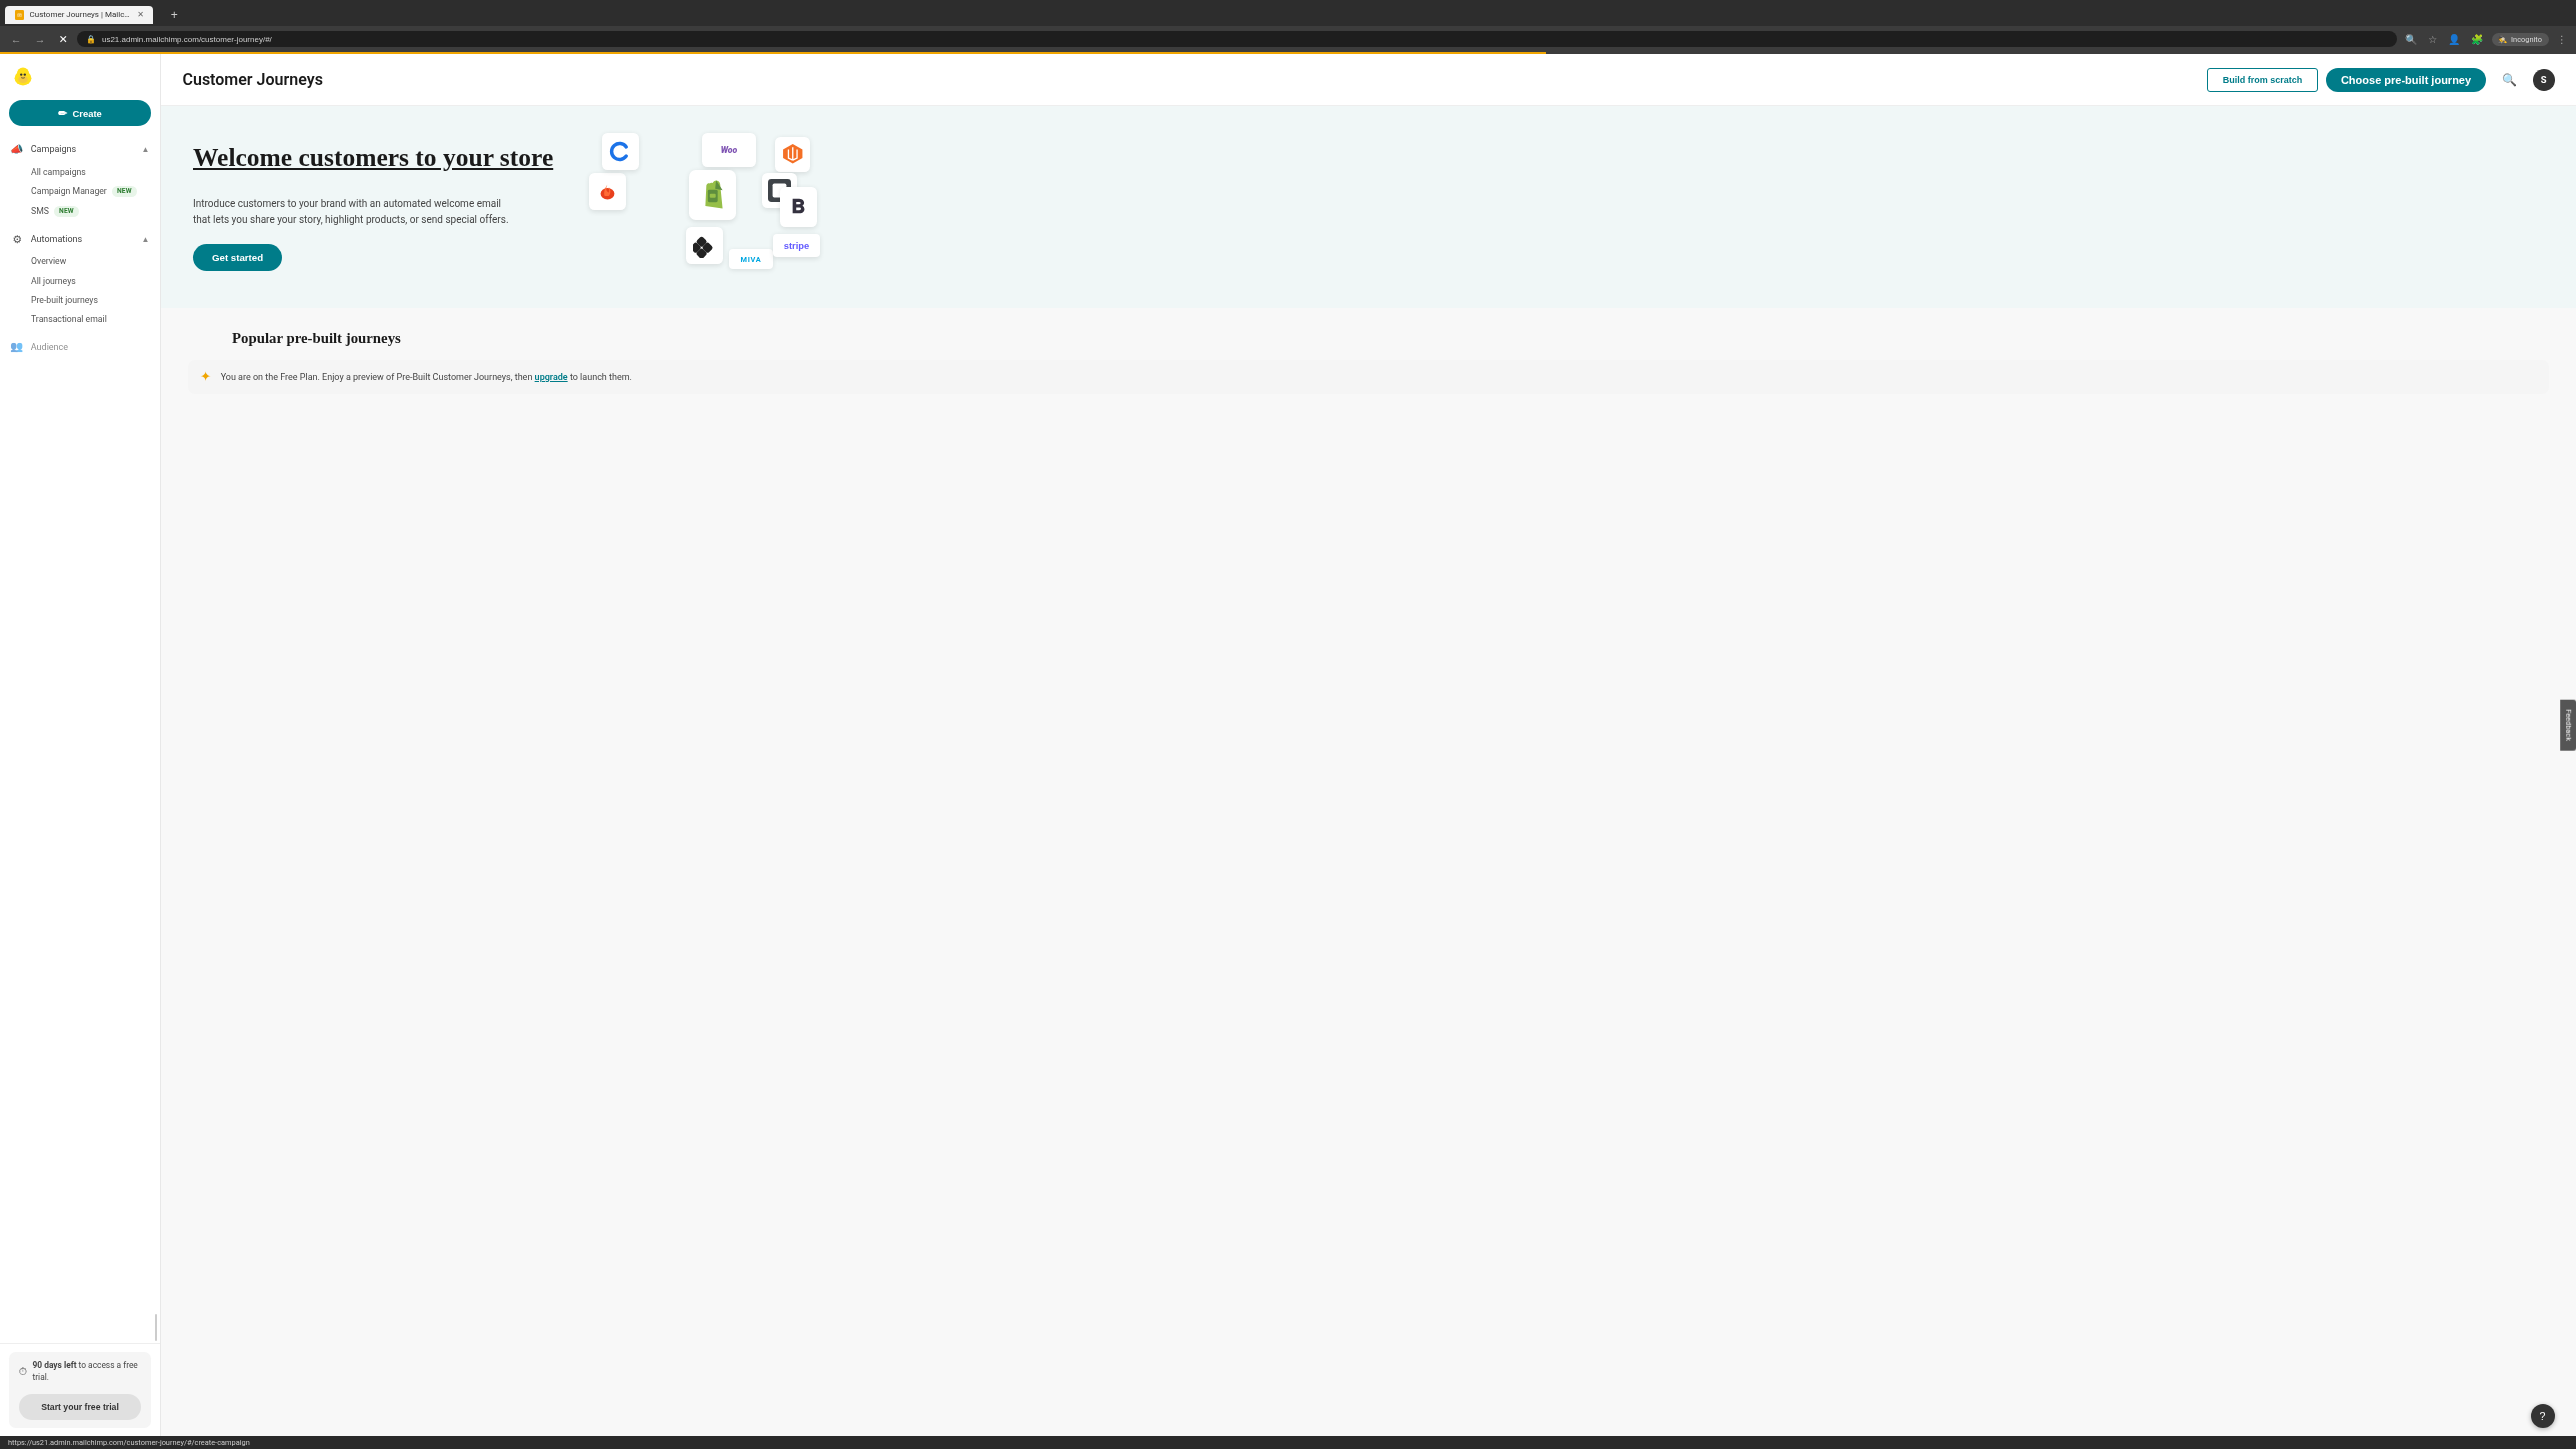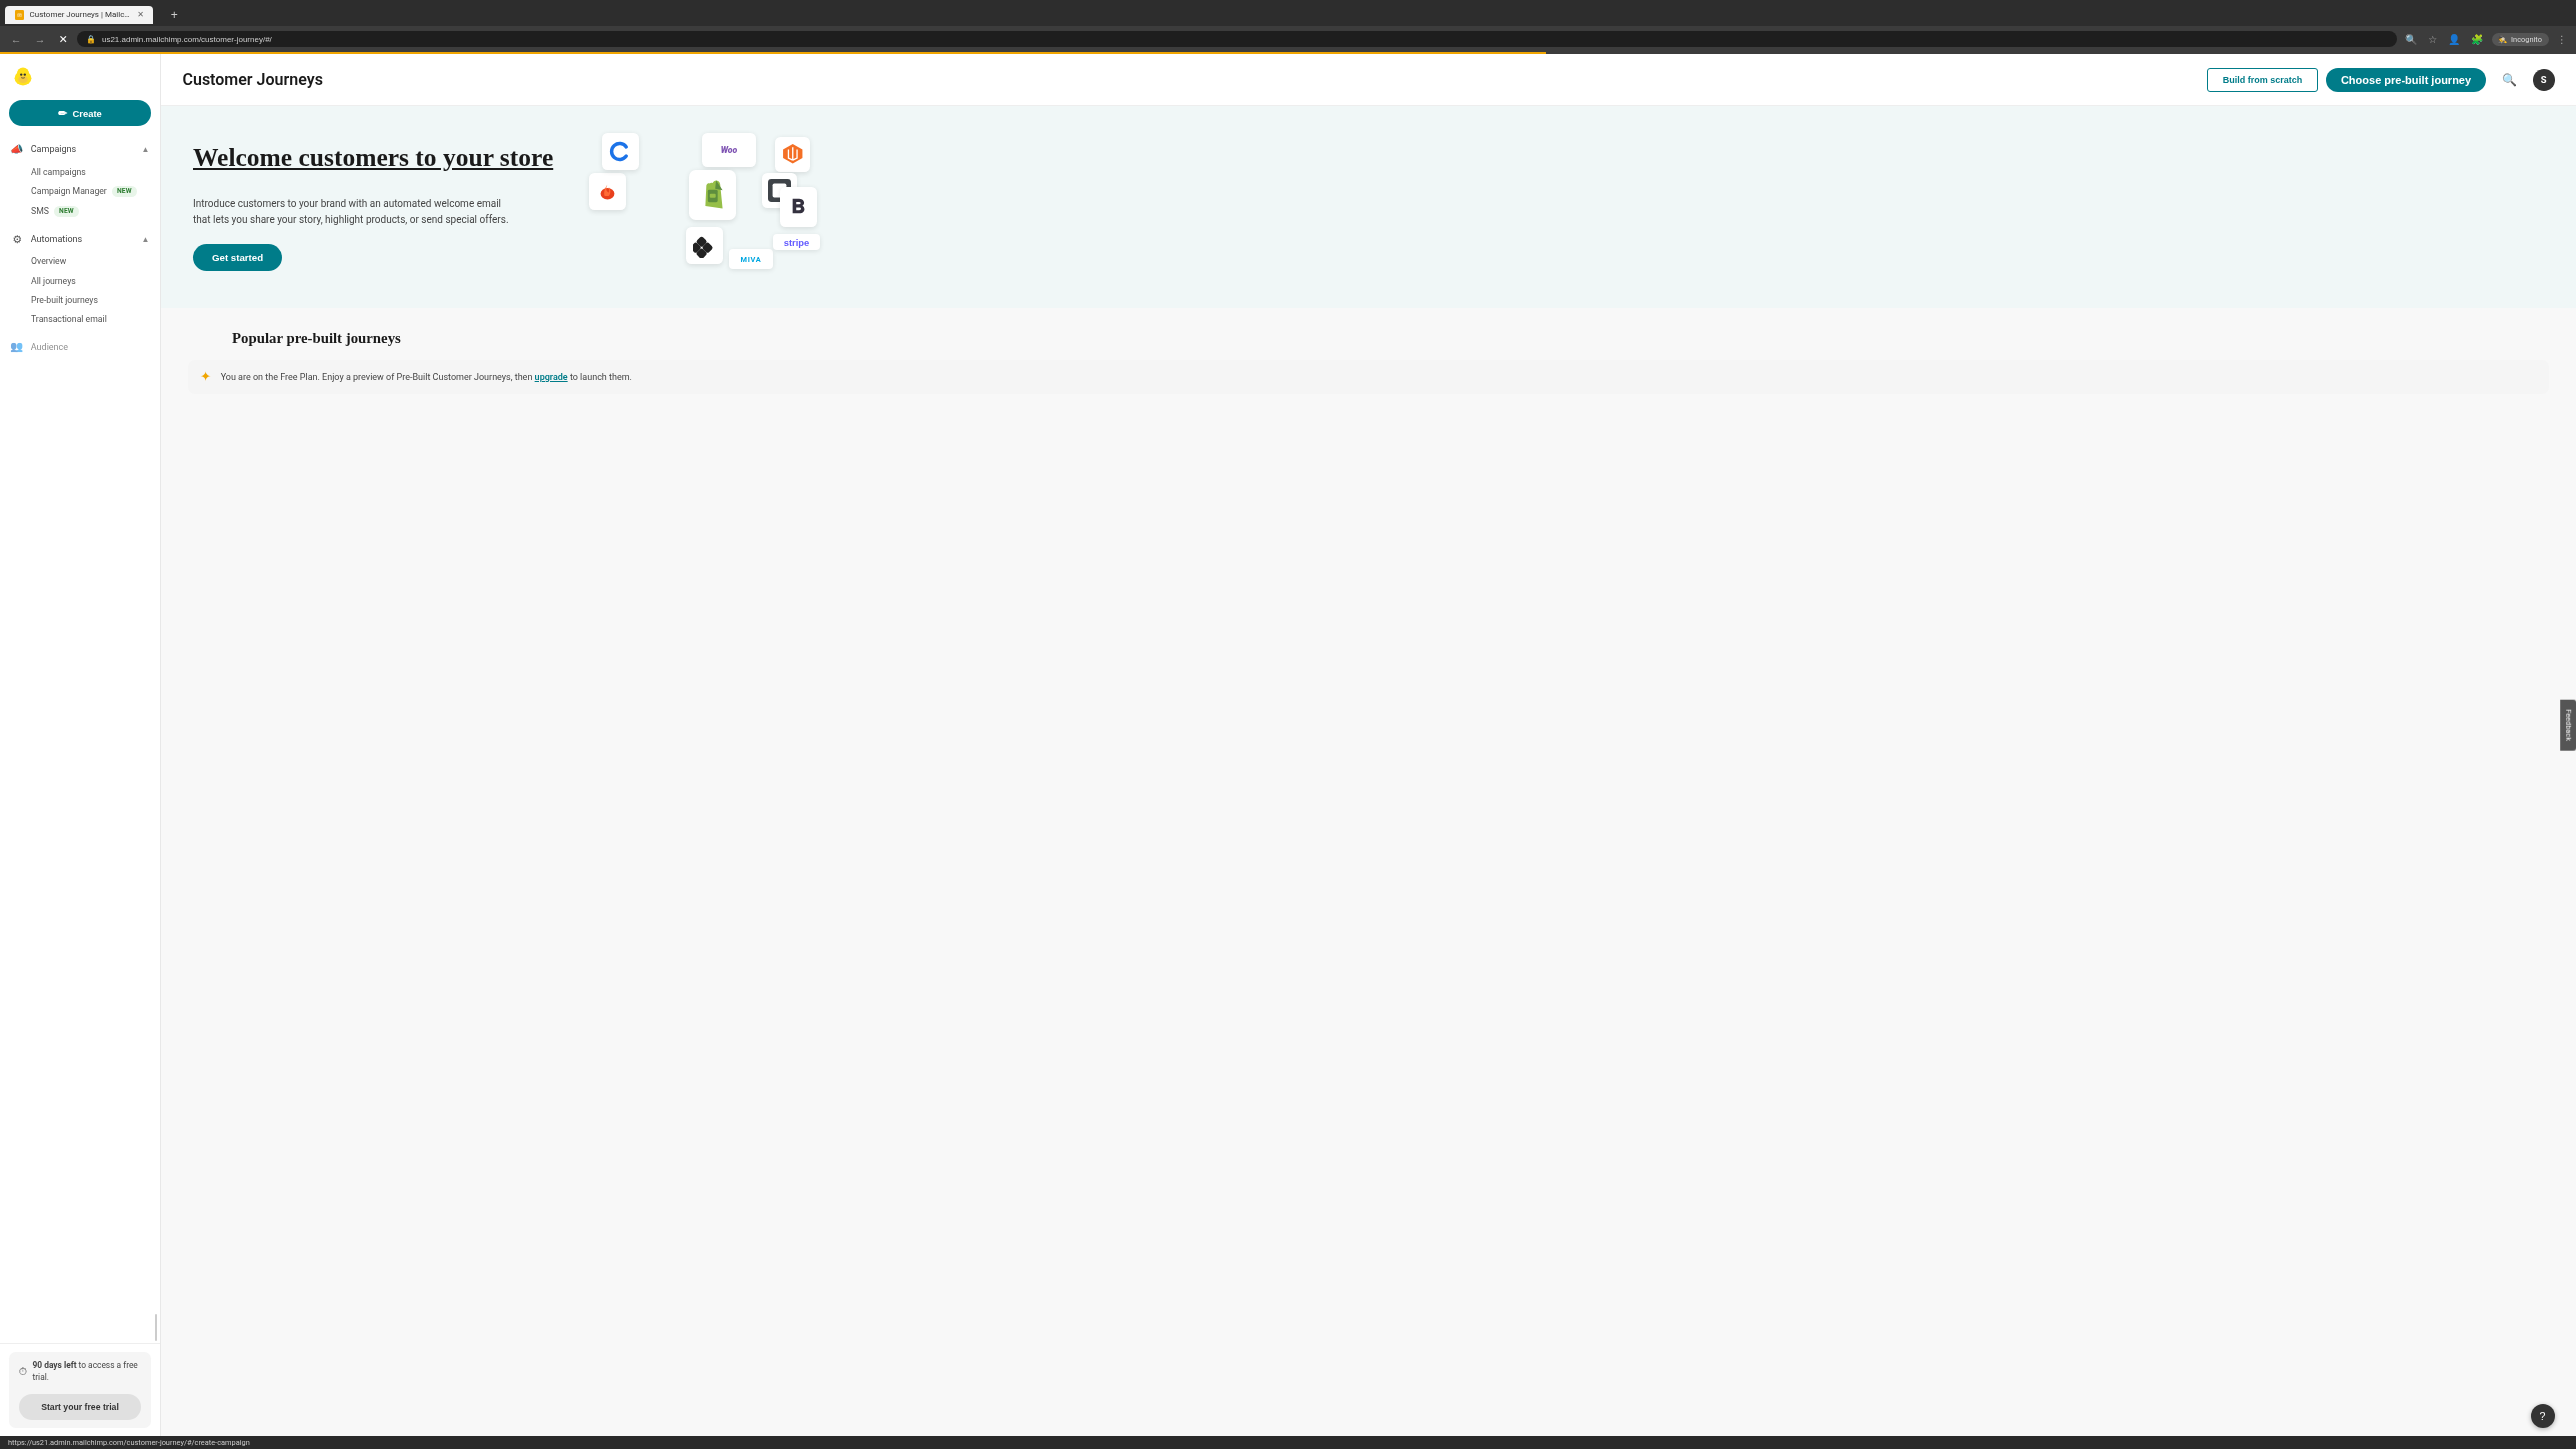--- a/index.html
+++ b/index.html
@@ -80,21 +80,21 @@
     .logo-shopify { top: 37px; right: 74px; width: 47px; height: 50px; background: white; border-radius: 6.7px; box-shadow: 0 1.3px 5.4px rgba(0,0,0,0.1); }
     
     .logo-square { top: 40px; right: 13.4px; width: 35px; height: 35px; background: white; border-radius: 5.4px; box-shadow: 0 1.3px 5.4px rgba(0,0,0,0.1); }
     
     .logo-bigb { top: 54px; right: -6.7px; width: 37px; height: 40px; background: white; border-radius: 5.4px; box-shadow: 0 1.3px 5.4px rgba(0,0,0,0.1); }
     
     .logo-squarespace { top: 94px; right: 87px; width: 37px; height: 37px; background: white; border-radius: 5.4px; box-shadow: 0 1.3px 5.4px rgba(0,0,0,0.1); }
     
     .logo-miva { top: 116px; right: 37px; width: 44px; height: 20px; background: white; border-radius: 4px; box-shadow: 0 1.3px 5.4px rgba(0,0,0,0.1); }
     
-    .logo-stripe { top: 101px; right: -10px; width: 47px; height: 16px; background: white; border-radius: 4px; box-shadow: 0 1.3px 5.4px rgba(0,0,0,0.1); }
+    .logo-stripe { top: 101px; right: -10px; width: 47px; height: 23px; background: white; border-radius: 4px; box-shadow: 0 1.3px 5.4px rgba(0,0,0,0.1); }
     
     .logo-keap { top: 40px; left: 6.7px; width: 37px; height: 37px; background: white; border-radius: 5.4px; box-shadow: 0 1.3px 5.4px rgba(0,0,0,0.1); }
     
     .logo-bigc { top: 0px; left: 20px; width: 37px; height: 37px; background: white; border-radius: 5.4px; box-shadow: 0 1.3px 5.4px rgba(0,0,0,0.1); }
 
     
     .popular-section { padding: 21.5px 27px; }
     .section-title { font-size: 14.8px; font-weight: 700; color: #1a1a1a; margin-bottom: 13.4px; font-family: 'Georgia', serif; margin-left: 44px; }
     .free-plan-notice { background: #f5f5f5; border-radius: 6.7px; padding: 9.4px 12px; display: flex; align-items: center; gap: 9.4px; font-size: 9px; color: #444; }
     .star-icon { font-size: 13.4px; color: #f0a500; }

